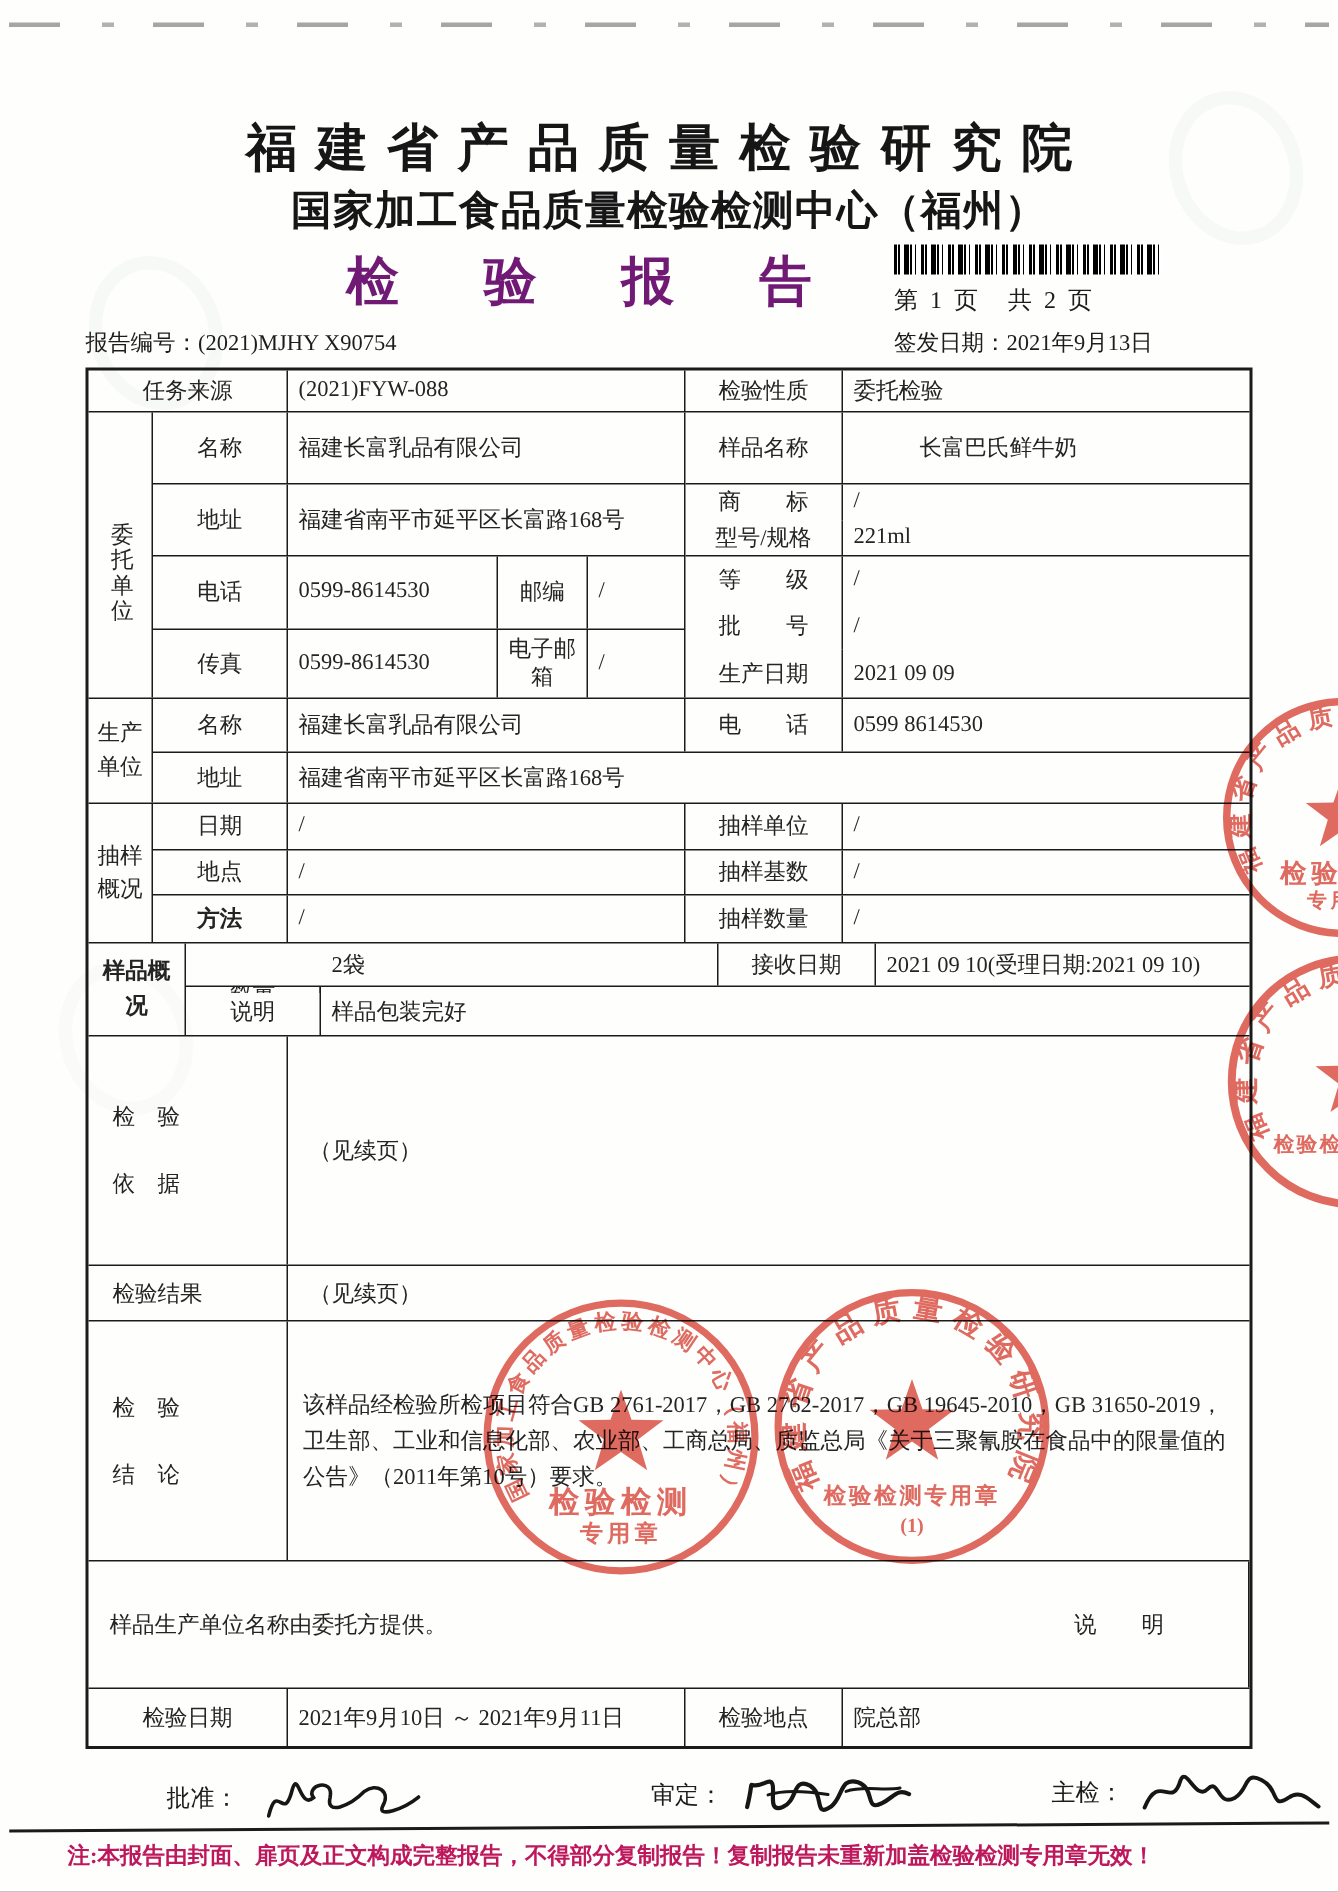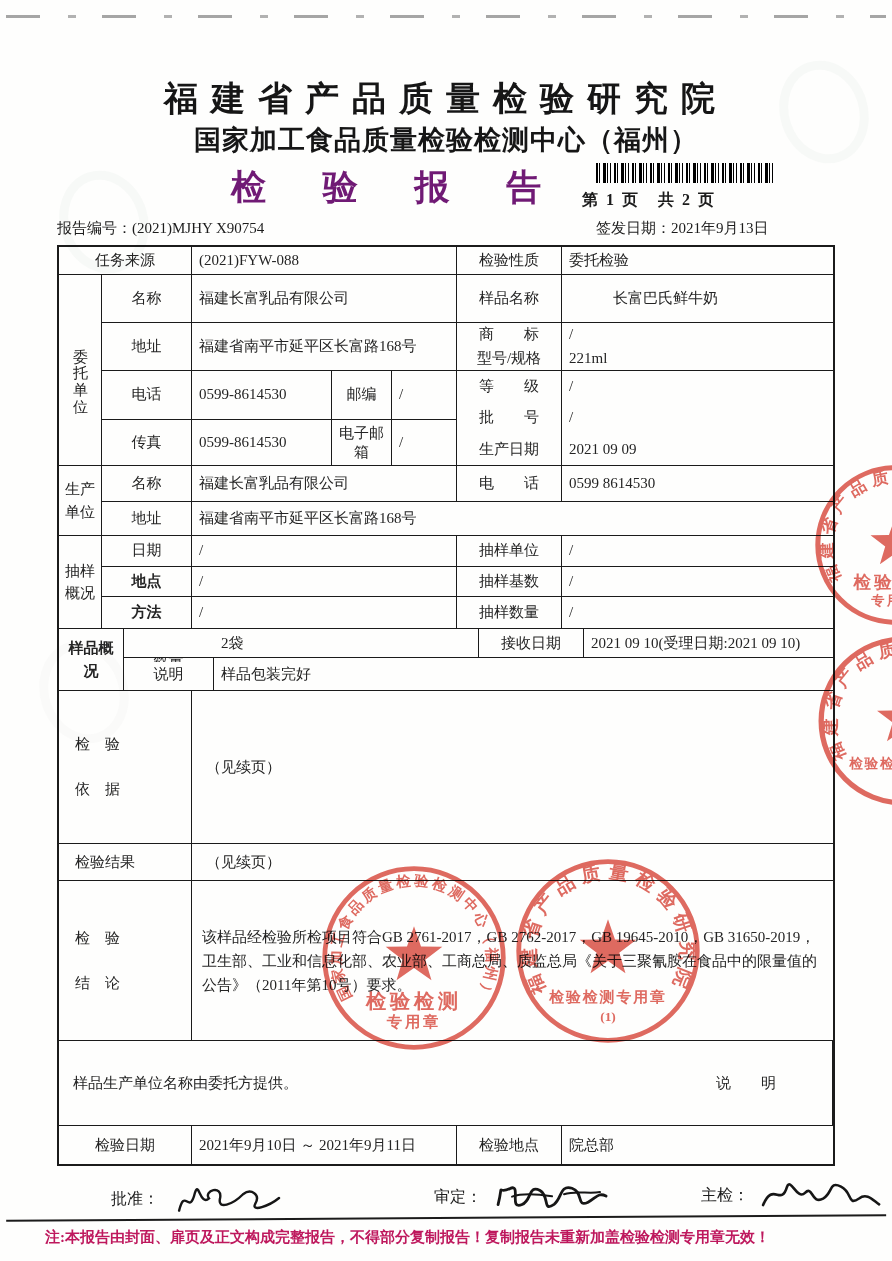--- a/index.html
+++ b/index.html
@@ -14,21 +14,21 @@
   .wm{position:absolute;border:9px solid #c6d2cc;border-radius:50%;opacity:.12;}
   
   .org-title{position:absolute;top:76px;left:0;width:100%;text-align:center;
     font-size:34px;font-weight:bold;letter-spacing:13px;color:#161616;}
   .center-title{position:absolute;top:122px;left:0;width:100%;text-align:center;
     font-size:27px;font-weight:bold;letter-spacing:1px;color:#161616;}
   .report-title{position:absolute;top:164px;left:118px;width:560px;text-align:center;
     font-size:35px;font-weight:bold;letter-spacing:24px;color:#701a75;}
   .barcode{position:absolute;left:596px;top:163px;width:180px;height:20px;
     background:repeating-linear-gradient(90deg,#000 0 2px,#fff 2px 3px,#000 3px 4px,#fff 4px 7px,#000 7px 10px,#fff 10px 11px,#000 11px 12px,#fff 12px 14px,#000 14px 15px,#fff 15px 18px);}
-  .page-info{position:absolute;left:582px;top:190px;font-size:16px;letter-spacing:2px;color:#1c1c1c;font-weight:bold;}
+  .page-info{position:absolute;left:596px;top:190px;font-size:16px;letter-spacing:2px;color:#1c1c1c;}
   .meta-line{position:absolute;left:57px;top:219px;width:778px;font-size:15px;color:#1c1c1c;}
   .meta-right{position:absolute;left:539px;top:0;}
   
   .tbl{position:absolute;left:57px;top:245px;width:778px;border:2px solid #1b1b1b;
     box-sizing:border-box;font-size:15px;color:#242424;}
   .tbl *{box-sizing:border-box;}
   .trow{display:flex;width:100%;}
   .bb{border-bottom:1px solid #1b1b1b;}
   .br{border-right:1px solid #1b1b1b;}
   .cell{display:flex;align-items:center;padding:2px 7px;overflow:hidden;}
@@ -160,21 +160,21 @@
         <span>抽样概况</span>
       </div>
       <div class="col" style="flex:1;">
         <div class="trow bb" style="height:31px;">
           <div class="cell br ctr" style="width:90px;">日期</div>
           <div class="cell br" style="width:265px;">/</div>
           <div class="cell br ctr" style="width:105px;">抽样单位</div>
           <div class="cell" style="flex:1;">/</div>
         </div>
         <div class="trow bb" style="height:31px;">
-          <div class="cell br ctr" style="width:90px;font-weight:bold;">地点</div>
+          <div class="cell br ctr" style="width:90px;">地点</div>
           <div class="cell br" style="width:265px;">/</div>
           <div class="cell br ctr" style="width:105px;">抽样基数</div>
           <div class="cell" style="flex:1;">/</div>
         </div>
         <div class="trow" style="height:31px;">
           <div class="cell br ctr" style="width:90px;font-weight:bold;">方法</div>
           <div class="cell br" style="width:265px;">/</div>
           <div class="cell br ctr" style="width:105px;">抽样数量</div>
           <div class="cell" style="flex:1;">/</div>
         </div>

